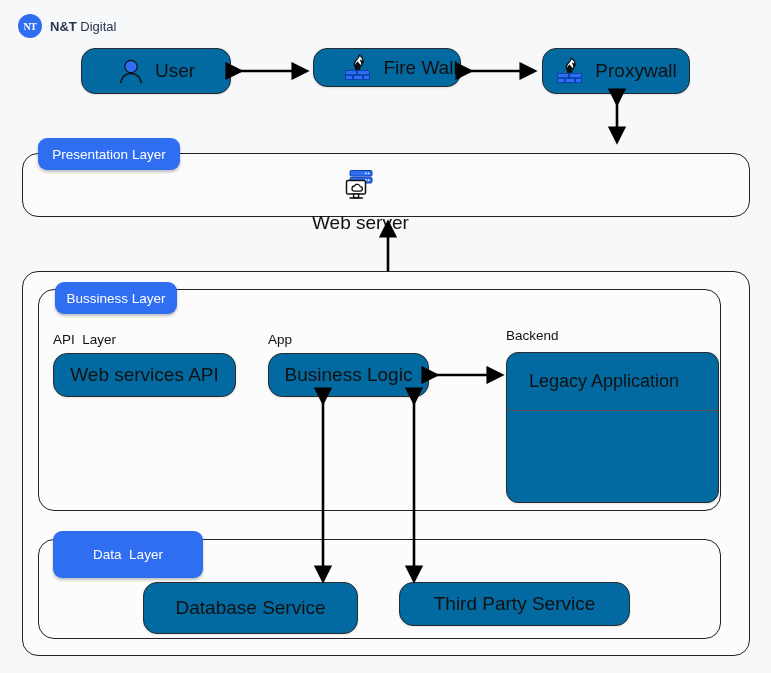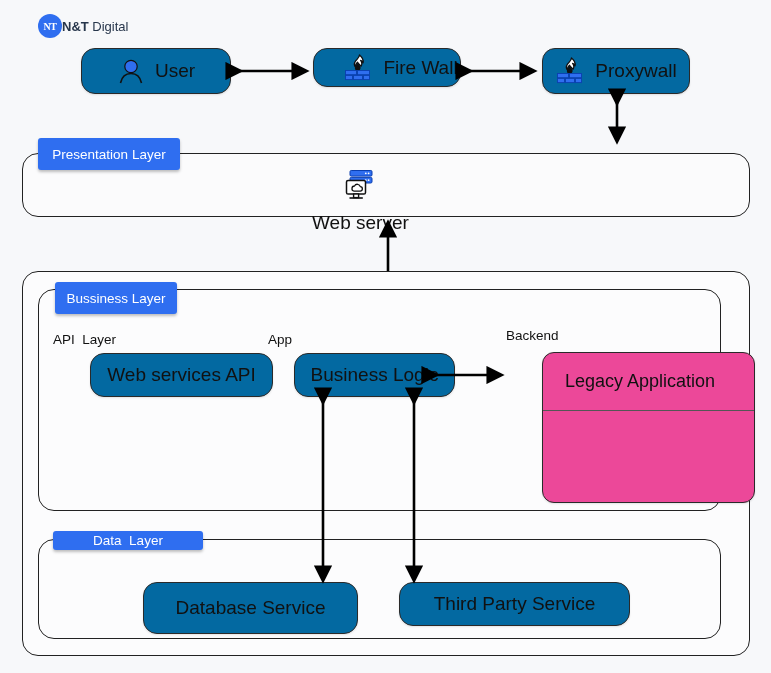--- a/index.html
+++ b/index.html
@@ -11,21 +11,21 @@
     font-family: "Liberation Sans", sans-serif;
     color: #111;
     position: relative;
     overflow: hidden;
   }
 
   
   #brand {
     position: absolute;
     left: 18px; top: 14px;
-    display: flex; align-items: center;  margin-left: 20px;
+    display: flex; align-items: center; gap: 8px;
   }
   #brand .logo-badge {
     width: 24px; height: 24px; border-radius: 50%;
     background: #2f6ef0;
     display: flex; align-items: center; justify-content: center;
     color: #fff; font-size: 10px; font-weight: bold;
     font-family: "Liberation Serif", serif;
     letter-spacing: -0.5px;
   }
   #brand .brand-text { font-size: 13px; color: #27364b; }
@@ -51,44 +51,43 @@
     border: 1.3px solid #222;
     border-radius: 16px;
     background: #fbfbfc;
   }
   .layer-box.outer { background: #fcfcfd; }
 
   .layer-badge {
     position: absolute;
     background: #2f6ef0;
     color: #fff;
-    border-radius: 3px;
+    border-radius: 9px;
     font-size: 13.5px;
     display: flex; align-items: center; justify-content: center;
     box-shadow: 0 2px 3px rgba(0,0,0,.25);
     z-index: 6;
     white-space: pre;
   }
 
   .sub-label {
     position: absolute;
     font-size: 13.5px;
     color: #111;
     white-space: pre;
   }
 
   
   #backend-box {
     position: absolute;
     border: 1.3px solid #2a2a2a;
     border-radius: 12px;
-    background: #ec4899;
+    background: #0369a1;
     overflow: hidden;
     box-shadow: 0 1px 2px rgba(0,0,0,.10);
-    margin-left: 36px;
   }
   #backend-box .cell {
     display: flex; align-items: center;
     padding-left: 22px;
     font-size: 18px;
     line-height: 1.35;
   }
   #backend-box .cell.top { height: 58px; border-bottom: 1.6px solid #555; }
   #backend-box .cell.bottom { height: 93px; }
 
@@ -122,21 +121,21 @@
       <rect x="2.5" y="17.5" width="11" height="4.2" fill="#2f6ef0"></rect>
       <rect x="14.5" y="17.5" width="12" height="4.2" fill="#2f6ef0"></rect>
       <rect x="2.5" y="22.4" width="7" height="4.2" fill="#2f6ef0"></rect>
       <rect x="10.5" y="22.4" width="9" height="4.2" fill="#2f6ef0"></rect>
       <rect x="20.5" y="22.4" width="6" height="4.2" fill="#2f6ef0"></rect>
     </g>
   </svg>
   <span>Fire Wall</span>
 </div>
 
-<div class="node" style="left:542px; top:48px; width:148px; height:46px;border-radius:13px;">
+<div class="node" style="left:542px; top:48px; width:148px; height:46px;">
   <svg class="icon" width="30" height="30" viewBox="0 0 30 30">
     <path d="M16.5 2 C16 5 14 6 12.5 8.2 C11 10.4 11.2 13 13 14.6 C11.6 12 13.5 10.4 14.6 9.2 C15.3 11 17 11.6 18 13.2 C19.3 11.8 19 9 17.6 7.4 C18.8 7.8 19.6 8.6 20 9.8 C20.6 7 18.8 3.8 16.5 2 Z" fill="#ffffff" stroke="#111" stroke-width="1.3" stroke-linejoin="round"></path>
     <path d="M14.8 10.2 C16.4 11.6 17.6 13.2 17.6 14.8 C17.6 16.6 16.3 17.8 14.7 17.8 C13 17.8 11.8 16.6 11.9 14.9 C12 13.3 13.4 11.7 14.8 10.2 Z" fill="#111"></path>
     <g stroke="#0b3fb0" stroke-width="0.9">
       <rect x="2.5" y="17.5" width="11" height="4.2" fill="#2f6ef0"></rect>
       <rect x="14.5" y="17.5" width="12" height="4.2" fill="#2f6ef0"></rect>
       <rect x="2.5" y="22.4" width="7" height="4.2" fill="#2f6ef0"></rect>
       <rect x="10.5" y="22.4" width="9" height="4.2" fill="#2f6ef0"></rect>
       <rect x="20.5" y="22.4" width="6" height="4.2" fill="#2f6ef0"></rect>
     </g>
@@ -186,42 +185,42 @@
 <svg class="arrow" style="left:375px; top:218px;" width="26" height="58" viewBox="0 0 26 58">
   <line x1="13" y1="56" x2="13" y2="5" stroke="#000" stroke-width="2.6" marker-end="url(#ah)"></line>
 </svg>
 
 <div class="layer-box outer" style="left:22px; top:271px; width:728px; height:385px;"></div>
 
 <div class="layer-box" style="left:38px; top:289px; width:683px; height:222px; background:#fcfcfd;"></div>
 <div class="layer-badge" style="left:55px; top:282px; width:122px; height:32px;">Bussiness Layer</div>
 
 <div class="sub-label" style="left:53px; top:332px;">API  Layer</div>
-<div class="node plain" style="left:53px; top:353px; width:183px; height:44px;margin-left:37px;">
+<div class="node plain" style="left:53px; top:353px; width:183px; height:44px;">
   <span>Web services API</span>
 </div>
 
 <div class="sub-label" style="left:268px; top:332px;">App</div>
-<div class="node plain" style="left:268px; top:353px; width:161px; height:44px;margin-left:26px;">
+<div class="node plain" style="left:268px; top:353px; width:161px; height:44px;">
   <span>Business Logic</span>
 </div>
 
 <div class="sub-label" style="left:506px; top:328px;">Backend</div>
 <div id="backend-box" style="left:506px; top:352px; width:213px; height:151px;">
   <div class="cell top">
     <span>Legacy Application</span>
   </div>
 </div>
 
 <svg class="arrow" style="left:431px; top:362px;" width="76" height="26" viewBox="0 0 76 26">
   <line x1="5" y1="13" x2="70" y2="13" stroke="#000" stroke-width="2.6" marker-end="url(#ah)" marker-start="url(#ahs)"></line>
 </svg>
 
 <div class="layer-box" style="left:38px; top:539px; width:683px; height:100px; background:#fcfcfd;"></div>
-<div class="layer-badge" style="left:53px; top:531px; width:150px; height:19px;">Data  Layer</div>
+<div class="layer-badge" style="left:53px; top:531px; width:150px; height:47px;">Data  Layer</div>
 
 <div class="node plain" style="left:143px; top:582px; width:215px; height:52px;">
   <span>Database Service</span>
 </div>
 
 <div class="node plain" style="left:399px; top:582px; width:231px; height:44px;">
   <span>Third Party Service</span>
 </div>
 
 <svg class="arrow" style="left:310px; top:396px;" width="26" height="190" viewBox="0 0 26 190">

